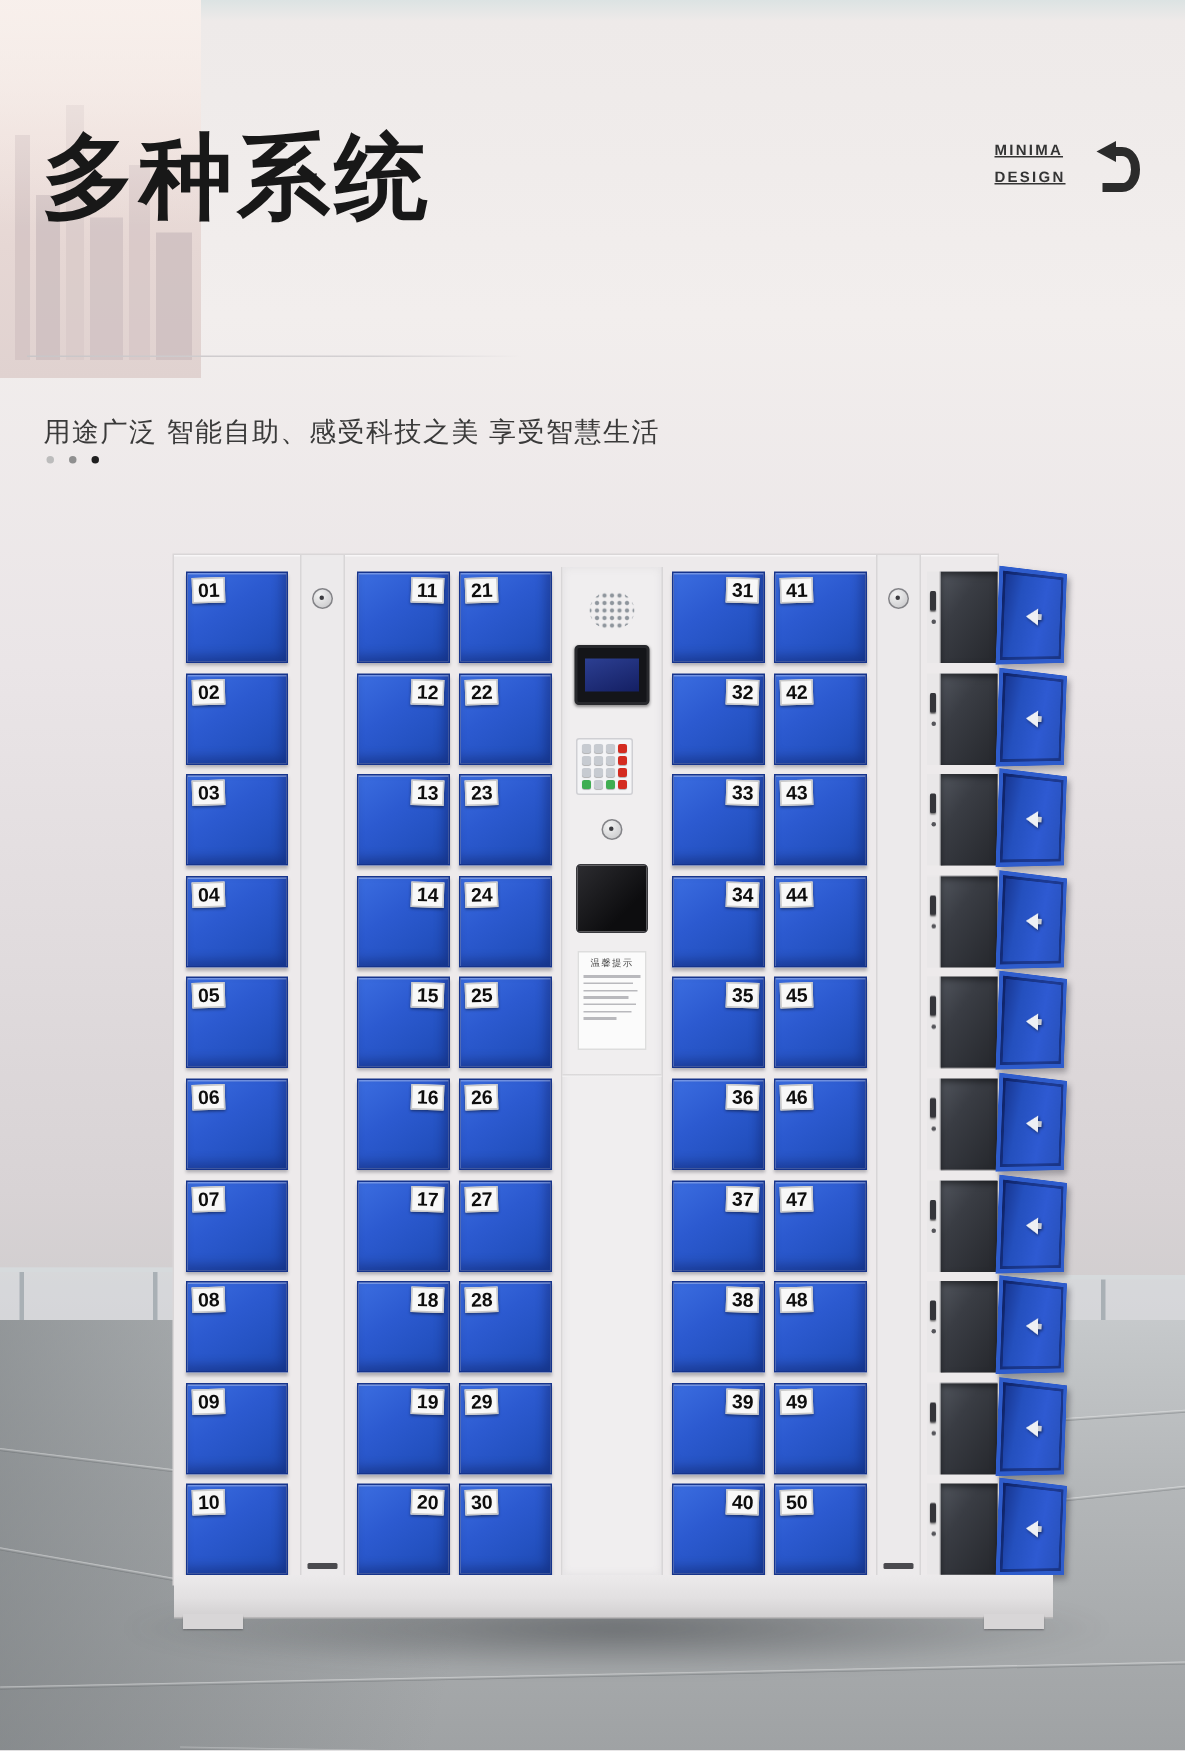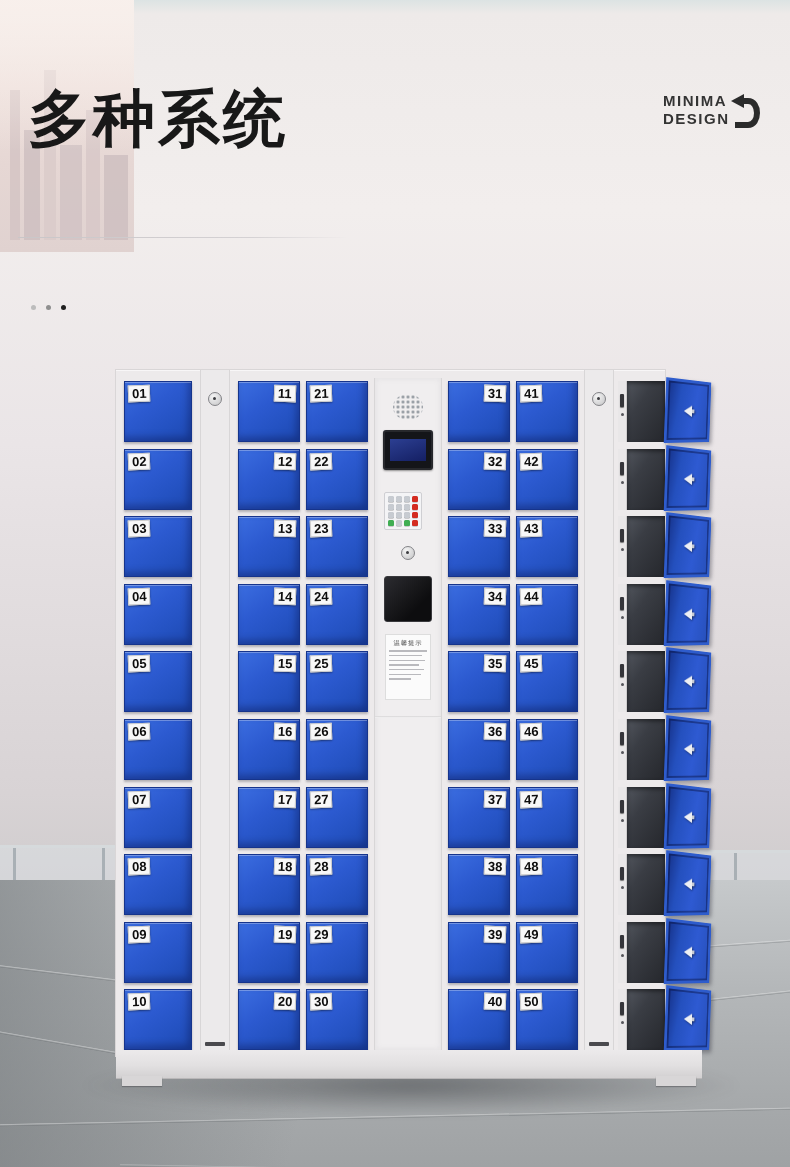--- a/index.html
+++ b/index.html
@@ -34,21 +34,21 @@
 
   
   .title1{left:28px;top:86px;font-size:62px;line-height:66px;font-weight:900;color:#181818;letter-spacing:3px;}
   .title2{left:28px;top:162px;font-size:45px;line-height:50px;font-weight:900;color:#181818;letter-spacing:2px;}
   .divider{left:18px;top:237px;width:330px;height:1px;
      background:linear-gradient(90deg,#c9c6c8 0%,#d4d1d3 70%,rgba(212,209,211,0) 100%);}
   .subtitle{left:29px;top:276px;font-size:18px;color:#3a3a3a;letter-spacing:1px;}
   .dots span{display:inline-block;width:5px;height:5px;border-radius:50%;margin-right:10px;}
   .dots{left:31px;top:296px;}
   .d1{background:#bcbcbc;} .d2{background:#8f8f8f;} .d3{background:#1f1f1f;}
-  .brand{left:663px;top:92px;font-size:15px;line-height:18px;font-weight:700;color:#343434;letter-spacing:1.5px;}
+  .brand{left:663px;top:92px;font-size:10px;line-height:18px;font-weight:700;color:#343434;letter-spacing:1.5px;text-decoration:underline;}
   .brand-arrow{left:727px;top:92px;}
 
   
   .cabinet{left:116px;top:370px;width:549px;height:686px;background:#edeaeb;
      box-shadow:0 0 0 1px #d9d6d7, inset 0 1px 0 #f8f6f7;}
   .col{position:absolute;top:0;height:100%;}
   .door{position:absolute;left:2px;right:2px;height:61px;
      background:linear-gradient(145deg,#3b6de0 0%,#2c5ad0 40%,#2452c2 70%,#1d48b0 100%);
      border:1px solid #16348c;box-sizing:border-box;
      box-shadow:inset 0 1px 0 rgba(255,255,255,.3), inset -3px -4px 7px rgba(0,0,40,.28), 0 2px 2px rgba(70,70,80,.35);}
@@ -159,20 +159,21 @@
     <div class="seam" style="left:0;top:236px;width:790px;transform:rotate(-1.2deg);"></div>
     <div class="seam" style="left:600px;top:120px;width:200px;transform:rotate(-6deg);"></div>
     <div class="seam" style="left:660px;top:64px;width:140px;transform:rotate(-4deg);"></div>
     <div class="seam" style="left:120px;top:288px;width:420px;transform:rotate(1deg);opacity:.6;"></div>
   </div>
 
   <div class="abs cab-shadow"></div>
 
   <div class="abs title1">多种系统</div>
   <div class="abs divider"></div>
+  <div class="abs subtitle">用途广泛  智能自助、感受科技之美  享受智慧生活</div>
   <div class="abs dots">
     <span class="d1"></span><span class="d2"></span><span class="d3"></span>
   </div>
 
   <div class="abs brand">
     <div>MINIMA</div>
     <div>DESIGN</div>
   </div>
   <div class="abs brand-arrow">
     <svg width="34" height="38" viewBox="0 0 34 38">

